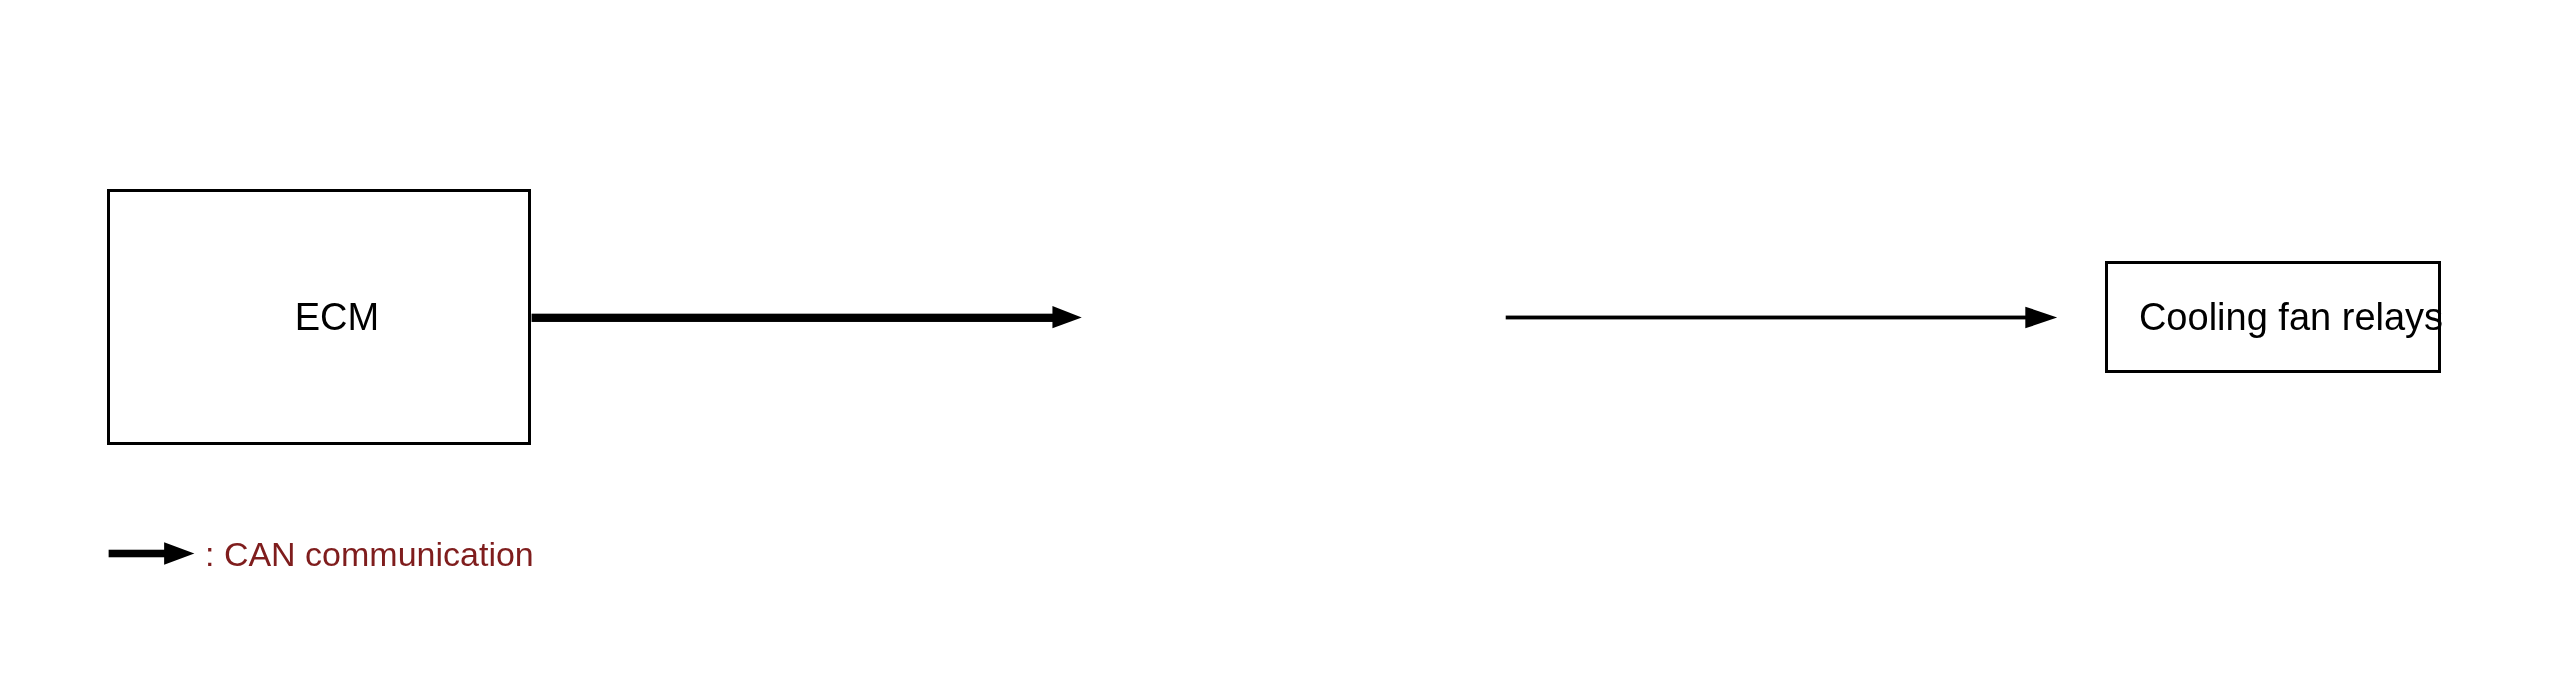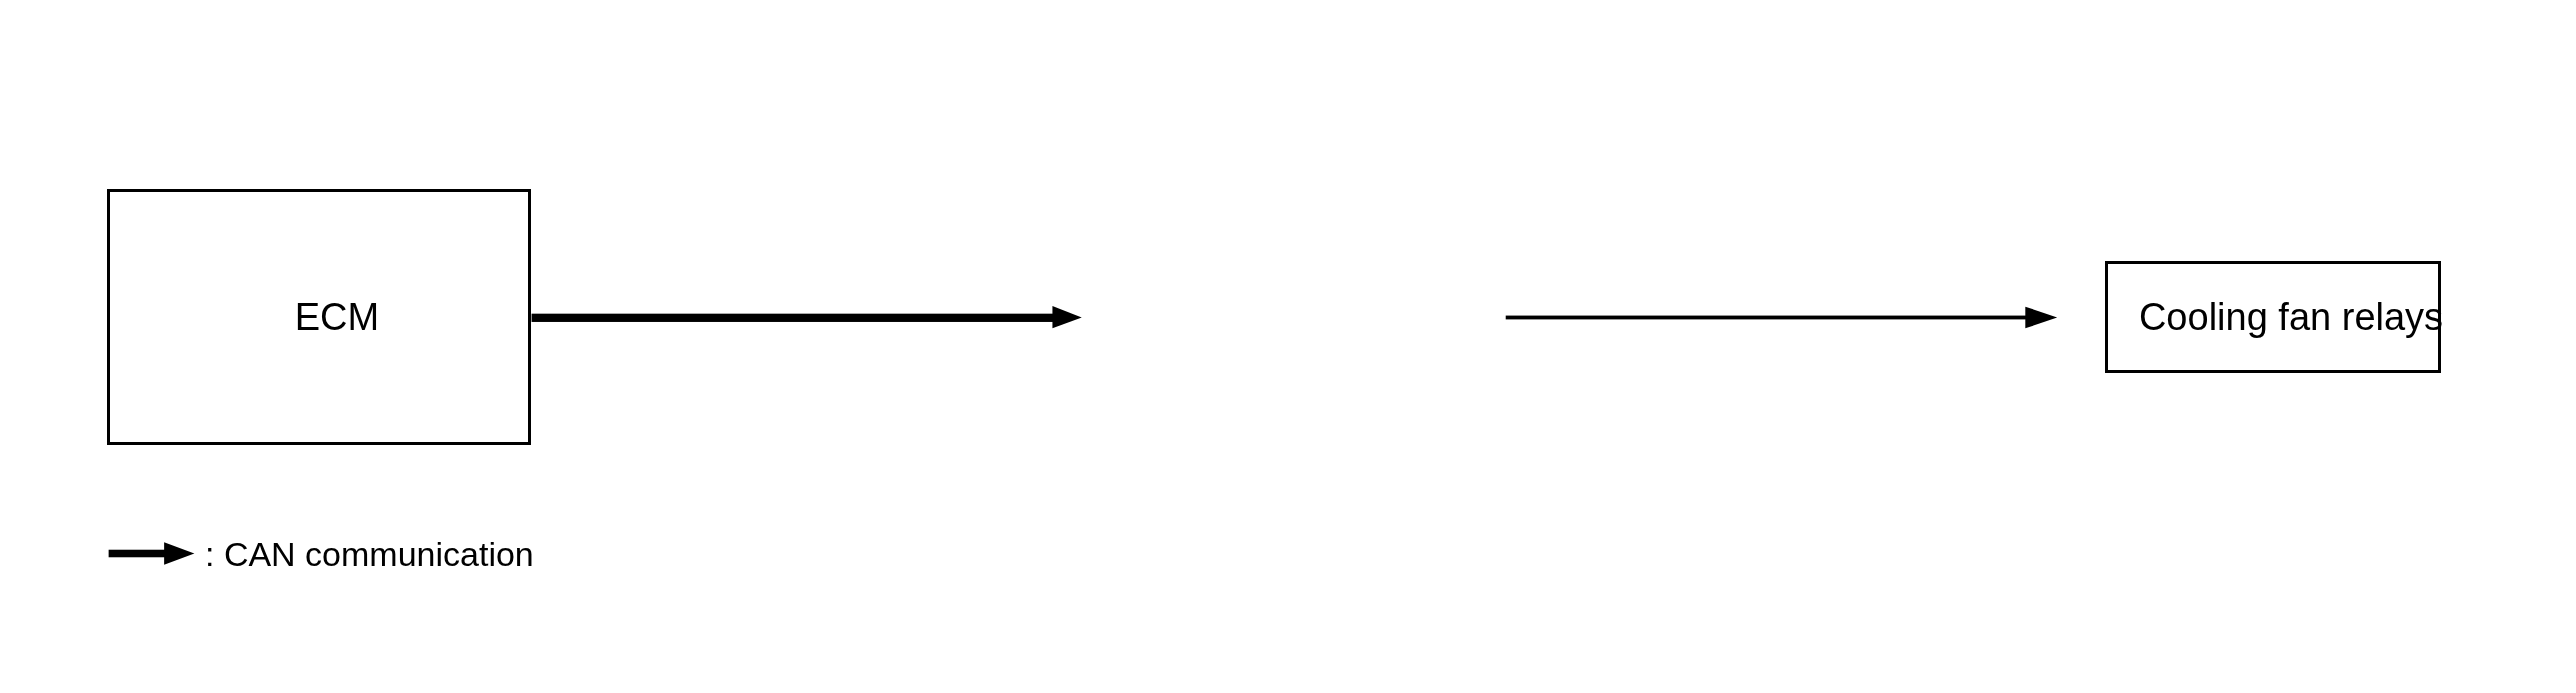--- a/index.html
+++ b/index.html
@@ -75,21 +75,21 @@
   .legend-arrow-svg {
     display: block;
     width: 89px;
     height: 29px;
     margin-right: 9px;
   }
   .legend-text {
     font-family: "Liberation Sans", sans-serif;
     font-size: 34px;
     line-height: 1;
-    color: #000000;
+    color: #7f1d1d;
     white-space: nowrap;
   }
 </style>
 </head>
 <body>
 
 <div id="canvas">
 
   <svg class="connector" viewBox="0 0 4039 1087" width="2576" height="693" xmlns="http://www.w3.org/2000/svg">
 

